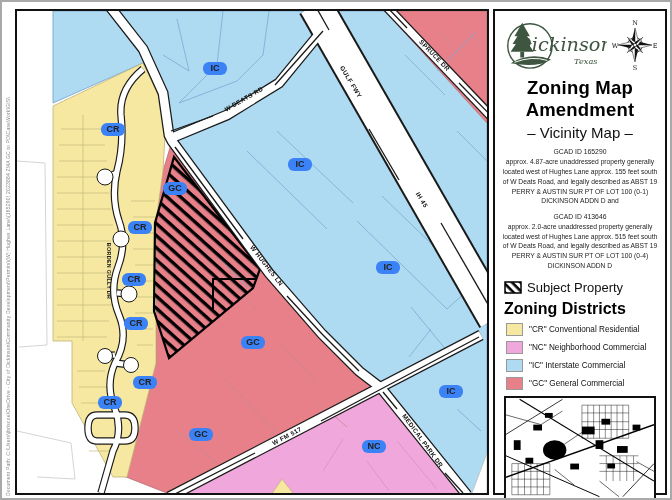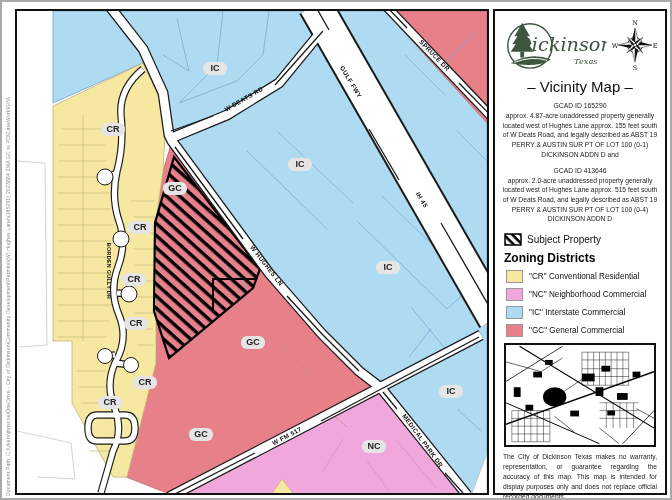--- a/index.html
+++ b/index.html
@@ -1,32 +1,32 @@
 <!DOCTYPE html>
 <html><head>
 <meta charset="utf-8">
 <style>
   html,body{margin:0;padding:0;background:#e8e8e8;font-family:"Liberation Sans",sans-serif;}
   .page{position:relative;width:672px;height:500px;background:#fff;border:2px solid #a9a9a9;box-sizing:border-box;overflow:hidden;}
   .watermark{position:absolute;left:3px;top:494px;transform:rotate(-90deg);transform-origin:0 0;
     font-size:5px;color:#8a8a8a;white-space:nowrap;width:488px;letter-spacing:.2px;}
   .map-frame{position:absolute;left:13px;top:7px;width:470px;height:482px;border:2px solid #111;background:#fff;}
   .map-frame svg{position:absolute;left:0;top:0;}
-  .zpill{position:absolute;min-width:20px;height:13px;line-height:13px;text-align:center;background:#e5e5e5;
+  .zpill{position:absolute;min-width:20px;height:13px;line-height:13px;text-align:center;background:#3b82f6;
     border-radius:6px;font-size:9px;font-weight:bold;color:#222;padding:0 2px;}
   .panel{position:absolute;left:491px;top:7px;width:170px;height:482px;border:2px solid #111;background:#fff;box-sizing:content-box;}
   .logo-row{display:flex;justify-content:space-between;align-items:flex-start;padding:6px 6px 0 6px;height:58px;}
   .title{font-size:18.5px;font-weight:bold;text-align:center;line-height:1.2;color:#000;margin-top:2px;letter-spacing:.2px;}
   .subtitle{font-size:15px;text-align:center;margin-top:3px;color:#111;}
   .gcad{margin-top:7px;padding:0 7px;text-align:center;}
   .gcad .gid{font-size:6.8px;color:#222;margin-bottom:2px;}
   .gcad .gdesc{font-size:6.7px;color:#222;line-height:1.45;}
   .subject-row{display:flex;align-items:center;gap:5px;margin:9px 0 0 9px;}
-  .subject-row span{font-size:10px;color:#111;}
-  .districts{font-size:12px;font-weight:bold;margin:5px 0 1px 9px;color:#000;}
+  .subject-row span{font-size:13px;color:#111;}
+  .districts{font-size:16px;font-weight:bold;margin:5px 0 1px 9px;color:#000;}
   .lrow{display:flex;align-items:center;gap:6px;margin:5px 0 5px 11px;}
   .lswatch{width:15px;height:11px;border:1px solid #999;flex:0 0 auto;}
   .lrow span{font-size:8.2px;color:#111;}
   .inset{display:block;margin:6px auto 0 auto;width:148px;height:100px;border:2px solid #111;}
   .disclaimer{font-size:6.7px;color:#222;text-align:justify;padding:0 8px;margin-top:5px;line-height:1.5;}
   .rlabel{font-family:"Liberation Sans",sans-serif;font-weight:bold;font-size:6.3px;letter-spacing:.4px;fill:#111;text-anchor:middle;}
   .rlabel-sm{font-family:"Liberation Sans",sans-serif;font-weight:bold;font-size:5.4px;letter-spacing:.3px;fill:#222;text-anchor:middle;}
   .logotext{font-family:"DejaVu Serif",serif;font-style:italic;fill:#3E5640;}
   .ctext{font-family:"DejaVu Serif",serif;font-size:6.5px;fill:#111;text-anchor:middle;}
 </style>
@@ -241,20 +241,21 @@
           </g>
           <circle r="1.6" fill="#fff" stroke="#111" stroke-width="0.6"></circle>
         </g>
         <text class="ctext" x="0" y="-20">N</text>
         <text class="ctext" x="20" y="2.5">E</text>
         <text class="ctext" x="0" y="25">S</text>
         <text class="ctext" x="-20" y="2.5">W</text>
       </svg>
     </div>
 
+    <div class="title">Zoning Map Amendment</div>
     <div class="subtitle">– Vicinity Map –</div>
 
     <div class="gcad">
       <div class="gid">GCAD ID 165290</div>
       <div class="gdesc">approx. 4.87-acre unaddressed property generally located west of Hughes Lane approx. 155 feet south of W Deats Road, and legally described as ABST 19 PERRY &amp; AUSTIN SUR PT OF LOT 100 (0-1) DICKINSON ADDN D and</div>
     </div>
     <div class="gcad">
       <div class="gid">GCAD ID 413646</div>
       <div class="gdesc">approx. 2.0-acre unaddressed property generally located west of Hughes Lane approx. 515 feet south of W Deats Road, and legally described as ABST 19 PERRY &amp; AUSTIN SUR PT OF LOT 100 (0-4) DICKINSON ADDN D</div>
     </div>

